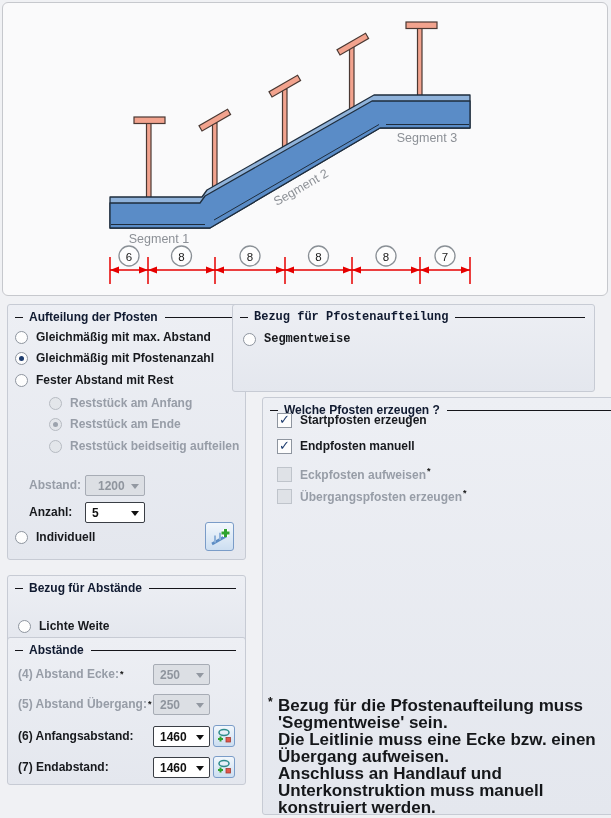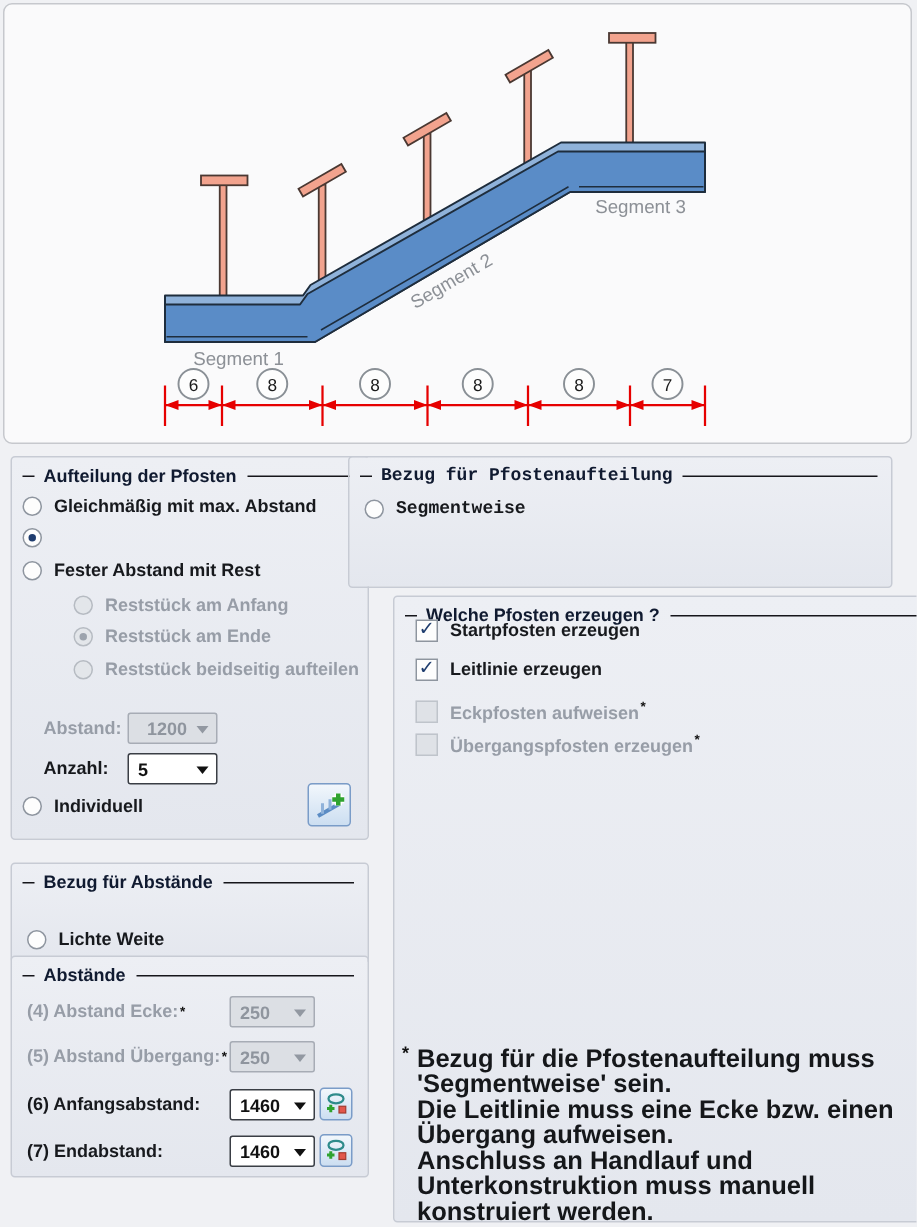--- a/index.html
+++ b/index.html
@@ -130,20 +130,21 @@
     <span class="dash"></span>
     <span>Aufteilung der Pfosten</span>
     <span class="rule"></span>
   </div>
   <div class="row" style="left:7px;top:22px;">
     <span class="radio"></span>
     <span>Gleichmäßig mit max. Abstand</span>
   </div>
   <div class="row" style="left:7px;top:43px;">
     <span class="radio sel"></span>
+    <span>Gleichmäßig mit Pfostenanzahl</span>
   </div>
   <div class="row" style="left:7px;top:65px;">
     <span class="radio"></span>
     <span>Fester Abstand mit Rest</span>
   </div>
   <div class="row dis" style="left:41px;top:88px;">
     <span class="radio dis"></span>
     <span>Reststück am Anfang</span>
   </div>
   <div class="row dis" style="left:41px;top:109px;">
@@ -197,21 +198,21 @@
     <span class="dash"></span>
     <span>Welche Pfosten erzeugen ?</span>
     <span class="rule"></span>
   </div>
   <div class="row" style="left:14px;top:12px;">
     <span class="check on"></span>
     <span>Startpfosten erzeugen</span>
   </div>
   <div class="row" style="left:14px;top:38px;">
     <span class="check on"></span>
-    <span>Leitlinie erzeugen</span>
+    <span>Endpfosten manuell</span>
   </div>
   <div class="row dis" style="left:14px;top:66px;">
     <span class="check dis"></span>
     <span><span>Eckpfosten aufweisen</span><sup class="star">*</sup></span>
   </div>
   <div class="row dis" style="left:14px;top:88px;">
     <span class="check dis"></span>
     <span><span>Übergangspfosten erzeugen</span><sup class="star">*</sup></span>
   </div>
   <span class="footnote-star" style="left:5px;top:297px;">*</span>

